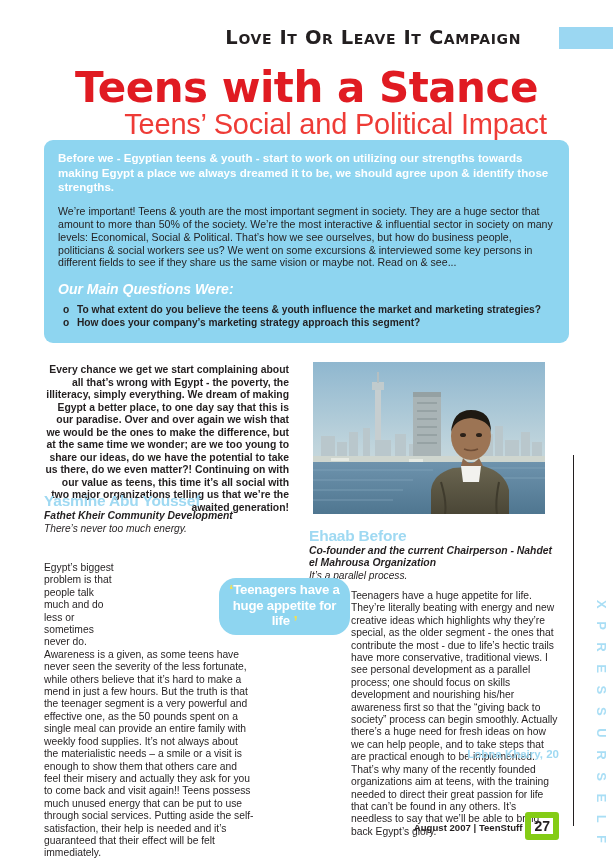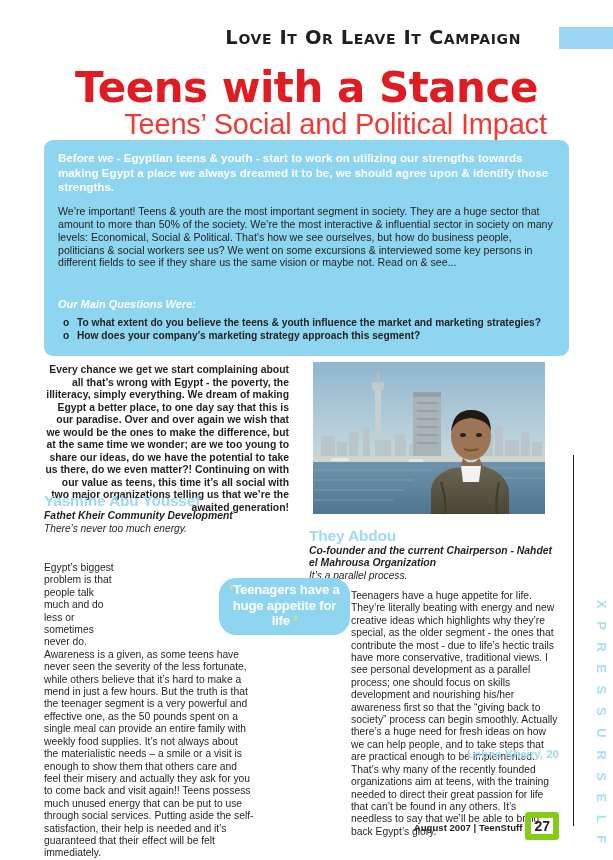--- a/index.html
+++ b/index.html
@@ -98,22 +98,22 @@
   .intro-body {
     color: #231f20;
     font-size: 10.6px;
     line-height: 12.9px;
     margin: 0;
   }
   .intro-qhead {
     color: #ffffff;
     font-style: italic;
     font-weight: bold;
-    font-size: 11px;
-    margin: 29px 0 7px 0;
+    font-size: 14px;
+    margin: 12px 0 7px 0;
   }
   .intro-qlist {
     margin: 0;
     padding: 0;
     list-style: none;
   }
   .intro-qlist li {
     color: #231f20;
     font-weight: bold;
     font-size: 10.2px;
@@ -401,21 +401,21 @@
     </svg>
   </div>
 
   <div class="person-left">
     <div class="person-name">Yasmine Abu Youssef</div>
     <div class="person-role">Fathet Kheir Community Development</div>
     <div class="person-tag">There’s never too much energy.</div>
   </div>
 
   <div class="person-right">
-    <div class="person-name">They Abdou</div>
+    <div class="person-name">Ehaab Before</div>
     <div class="person-role">Co-founder and the current Chairperson - Nahdet el Mahrousa Organization</div>
     <div class="person-tag">It’s a parallel process.</div>
   </div>
 
   <div class="col-a">
     <div class="quote-float"></div>
     <p>Egypt’s biggest problem is that people talk much and do less or sometimes never do. Awareness is a given, as some teens have never seen the severity of the less fortunate, while others believe that it’s hard to make a mend in just a few hours. But the truth is that the teenager segment is a very powerful and effective one, as the 50 pounds spent on a single meal can provide an entire family with weekly food supplies. It’s not always about the materialistic needs – a smile or a visit is enough to show them that others care and feel their misery and actually they ask for you to come back and visit again!! Teens possess much unused energy that can be put to use through social services. Putting aside the self-satisfaction, their help is needed and it’s guaranteed that their effect will be felt immediately.</p>
   </div>
 
   <div class="pullquote"><span class="qmark">‘</span><span>Teenagers have a huge appetite for life</span> <span class="qmark">’</span></div>

